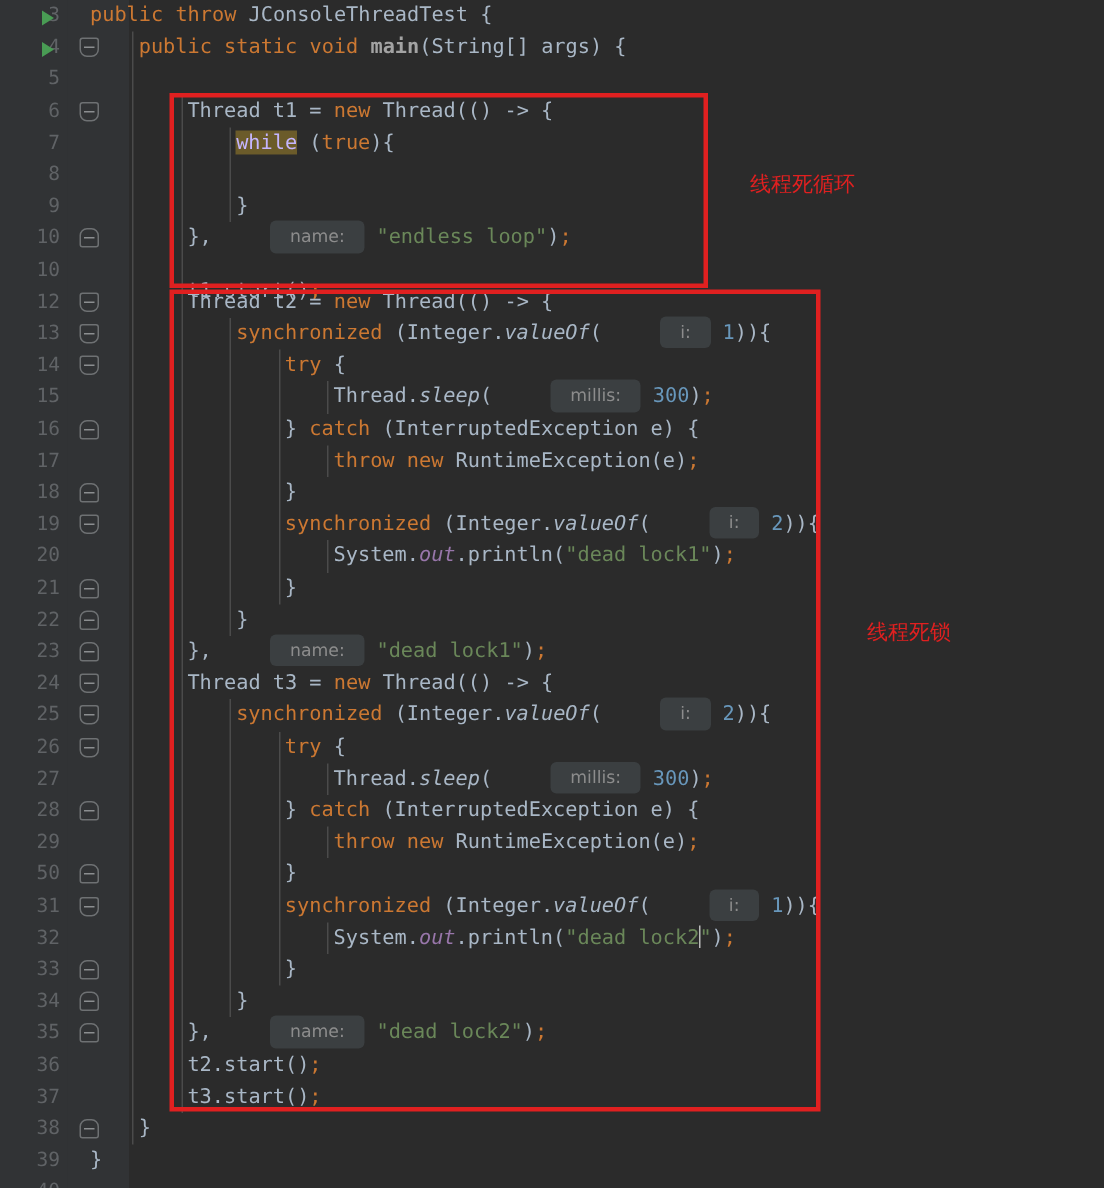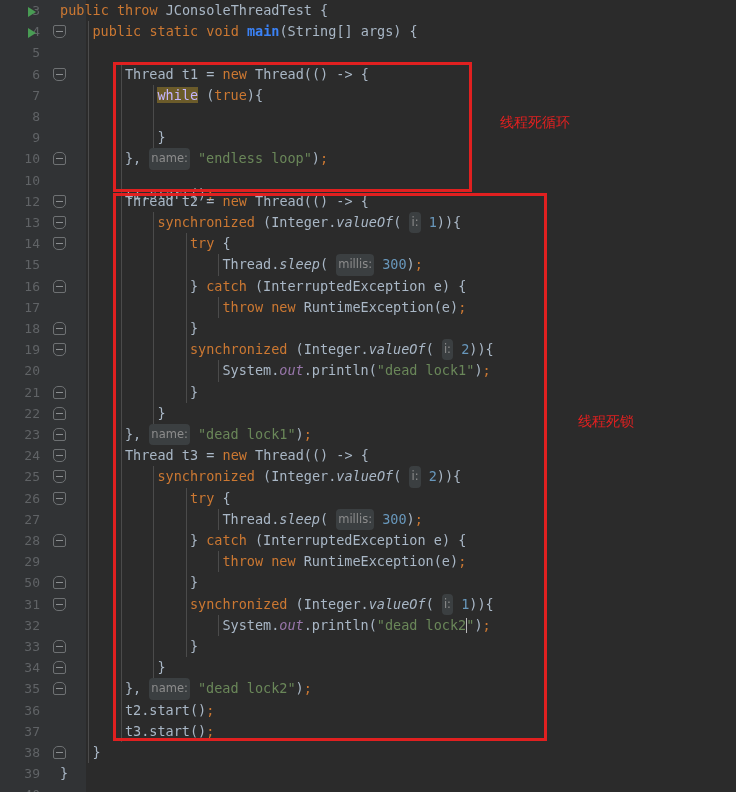--- a/index.html
+++ b/index.html
@@ -83,39 +83,40 @@
     background:#323232;
   }
 
   
   .indent{
     position:absolute;width:1px;background:#4b4b4b;
   }
 
   
   .kw{color:#cc7832;}
-  .kw2{color:#3b82f6;font-weight:bold;}
+  .kw2{color:#a3a3a3;font-weight:bold;}
   .str{color:#6a8759;}
   .num{color:#6897bb;}
   .fld{color:#9876aa;font-style:italic;}
   .stat{font-style:italic;}
   .sem{color:#cc7832;}
   .search{background:#6b5b2a;color:#c4b5fd;}
 
   .hint{
     display:inline-block;
     background:#3b3f41;
     color:#8c8c8c;
     border-radius:4px;
-    padding:0 2px;
+    padding:0 13px;
     font-size:11.5px;
     font-family:"DejaVu Sans","Liberation Sans",sans-serif;
     font-style:normal;
     position:relative;
     top:-1px;
+    margin-left:31px;
   }
 
   .caret{
     display:inline-block;
     width:1px;height:15px;
     background:#bbbbbb;
     vertical-align:-3px;
     margin:0 -0.5px;
   }
 

